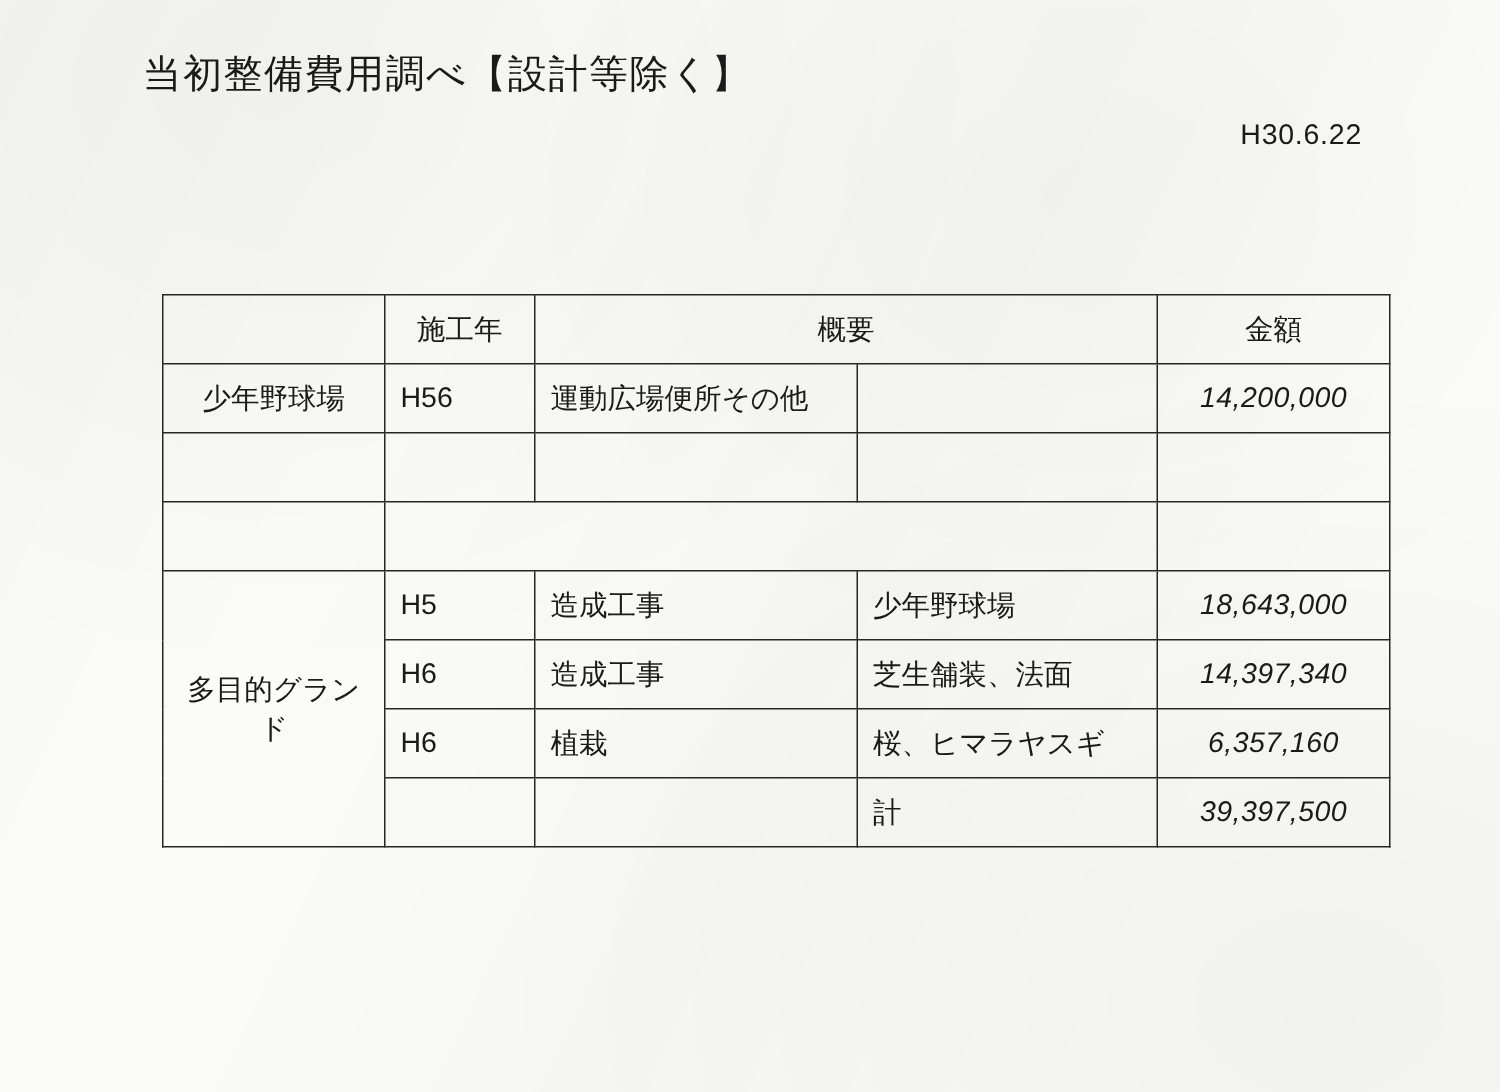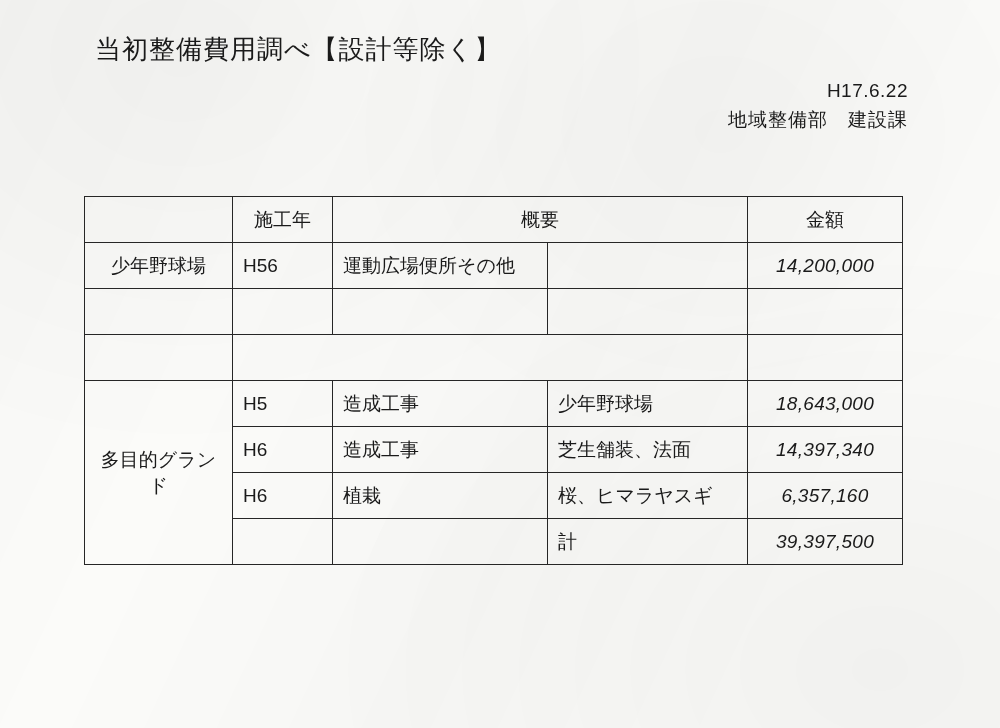--- a/index.html
+++ b/index.html
@@ -47,21 +47,21 @@
     display: block;
     letter-spacing: 0.5px;
   }
   .header-dept {
     display: block;
     letter-spacing: 1px;
   }
 
   table.cost-table {
     position: absolute;
-    left: 84px;
+    left: 108px;
     top: 196px;
     width: 818px;
     border-collapse: collapse;
     table-layout: fixed;
   }
   table.cost-table td {
     border: 1.5px solid #262626;
     font-size: 19px;
     padding: 6px 10px;
     vertical-align: middle;
@@ -93,22 +93,21 @@
   }
 </style>
 </head>
 <body>
 
 <div class="paper-texture"></div>
 
 <div class="doc-title">当初整備費用調べ【設計等除く】</div>
 
 <div class="header-meta">
-  <span class="header-date">H17.6.22</span>
-  <span class="header-dept">地域整備部　建設課</span>
+  <span class="header-date">H30.6.22</span>
 </div>
 
 <table class="cost-table">
   <colgroup>
     <col class="col-name">
     <col class="col-year">
     <col class="col-desc">
     <col class="col-desc2">
     <col class="col-amt">
   </colgroup>

